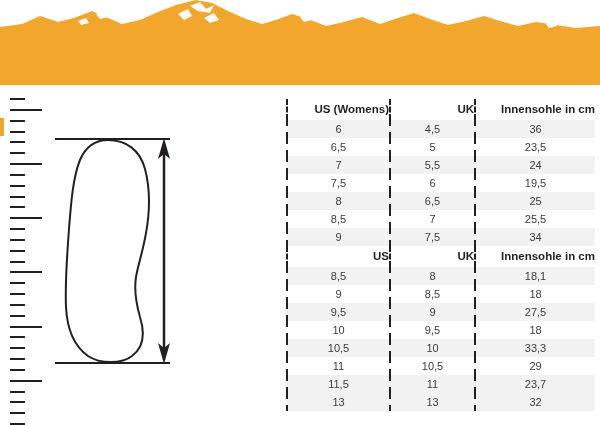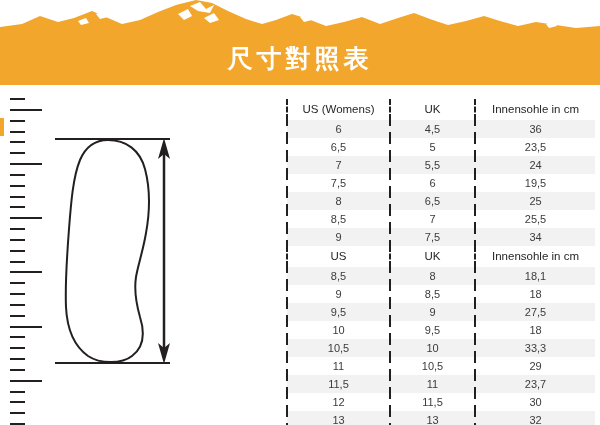--- a/index.html
+++ b/index.html
@@ -118,24 +118,25 @@
     text-align: center;
     color: #231f20;
     padding: 0;
     height: 18px;
     line-height: 18px;
     vertical-align: middle;
     border-left: 2px dashed #231f20;
   }
   table.size-table th {
     font-size: 11.5px;
-    font-weight: normal;
+    font-weight: bold;
     height: 21px;
     line-height: 21px;
     background: #ffffff;
+    text-align: right;
   }
   table.size-table td {
     font-size: 11px;
     font-weight: normal;
     color: #3b3b3b;
   }
   table.size-table tr.stripe td { background: #f2f2f2; }
   table.size-table tr.plain td { background: #ffffff; }
   table.size-table th:last-child,
   table.size-table td:last-child {
@@ -161,21 +162,20 @@
       <path d="M204 18 L214 13 L219 20 L210 23 Z" fill="#ffffff"></path>
       <path d="M96 14 L104 11 L108 17 L100 19 Z" fill="#ffffff"></path>
       <path d="M78 21 L86 18 L89 23 L81 25 Z" fill="#ffffff"></path>
       <path d="M300 17 L308 14 L312 20 L304 22 Z" fill="#ffffff"></path>
       <path d="M434 17 L442 14 L446 20 L438 22 Z" fill="#ffffff"></path>
       <path d="M510 20 L518 17 L522 23 L514 25 Z" fill="#ffffff"></path>
       <path d="M546 24 L554 21 L557 26 L549 28 Z" fill="#ffffff"></path>
     </svg>
 
     <div class="band"></div>
-    <div class="band-title">尺寸對照表</div>
   </div>
 
   <div class="left-sliver"></div>
 
   <div class="ruler" id="ruler">
       <div class="tick minor" style="top: 0px;"></div>
       <div class="tick major" style="top: 11px;"></div>
       <div class="tick minor" style="top: 22px;"></div>
       <div class="tick minor" style="top: 33px;"></div>
       <div class="tick minor" style="top: 43px;"></div>
@@ -331,25 +331,20 @@
         <tr class="plain">
           <td>11</td>
           <td>10,5</td>
           <td>29</td>
         </tr>
         <tr class="stripe">
           <td>11,5</td>
           <td>11</td>
           <td>23,7</td>
         </tr>
-        <tr class="plain">
-          <td>12</td>
-          <td>11,5</td>
-          <td>30</td>
-        </tr>
         <tr class="stripe">
           <td>13</td>
           <td>13</td>
           <td>32</td>
         </tr>
       </tbody>
     </table>
   </div>
 
 </div>

